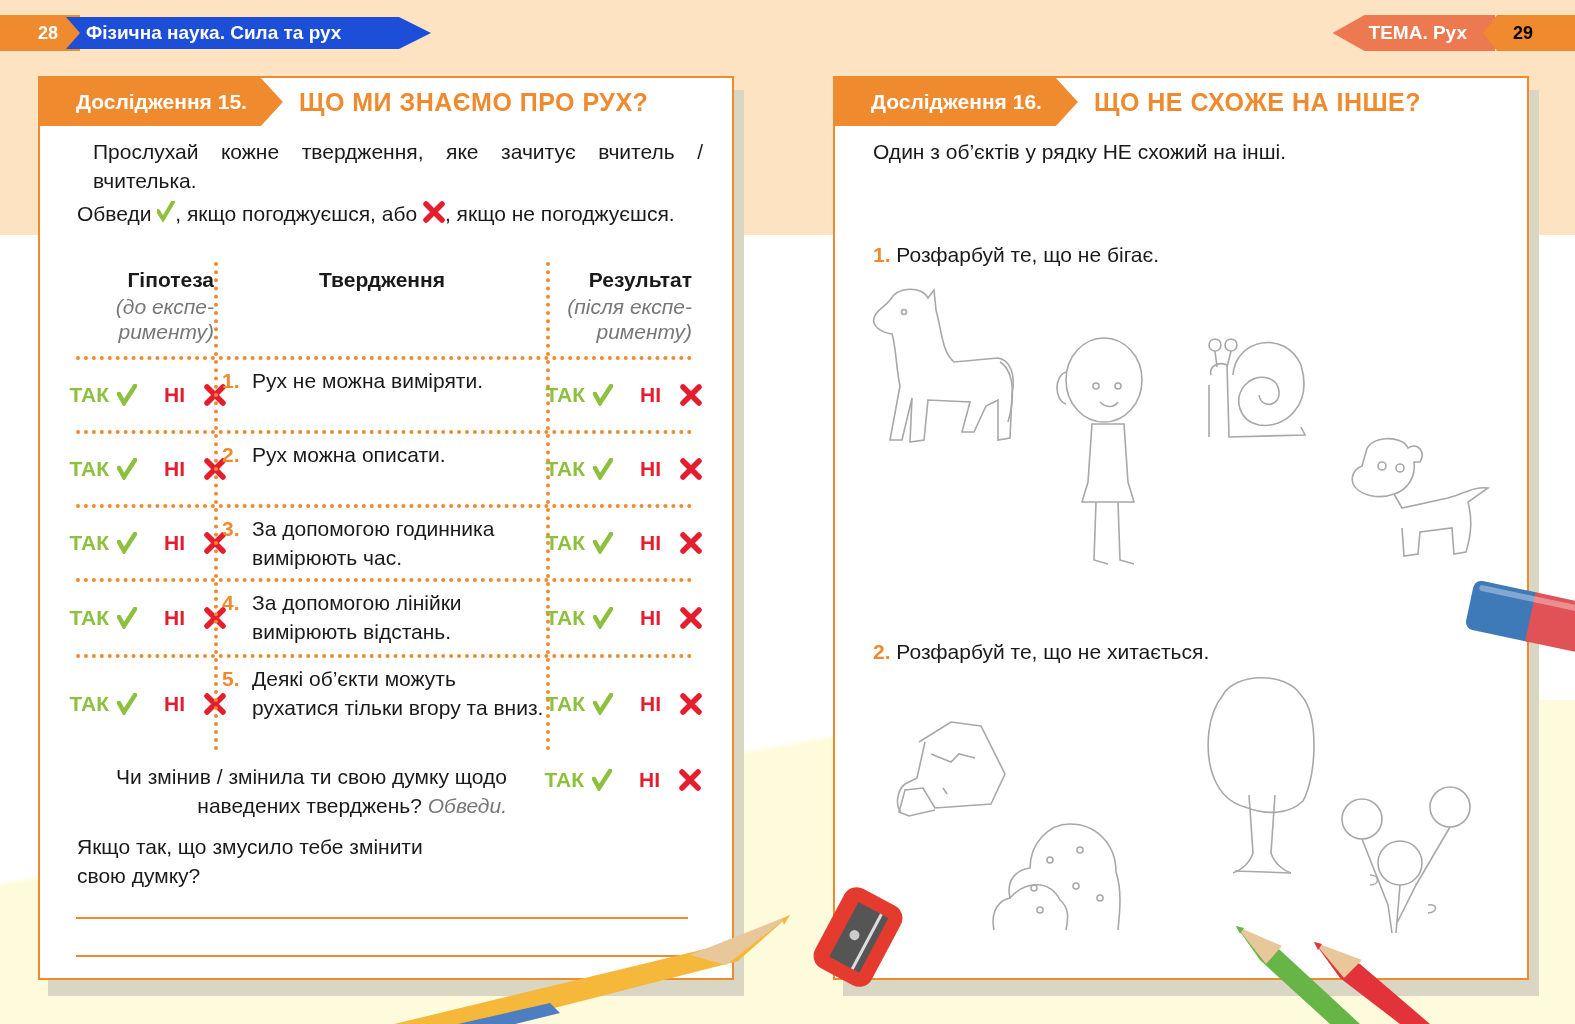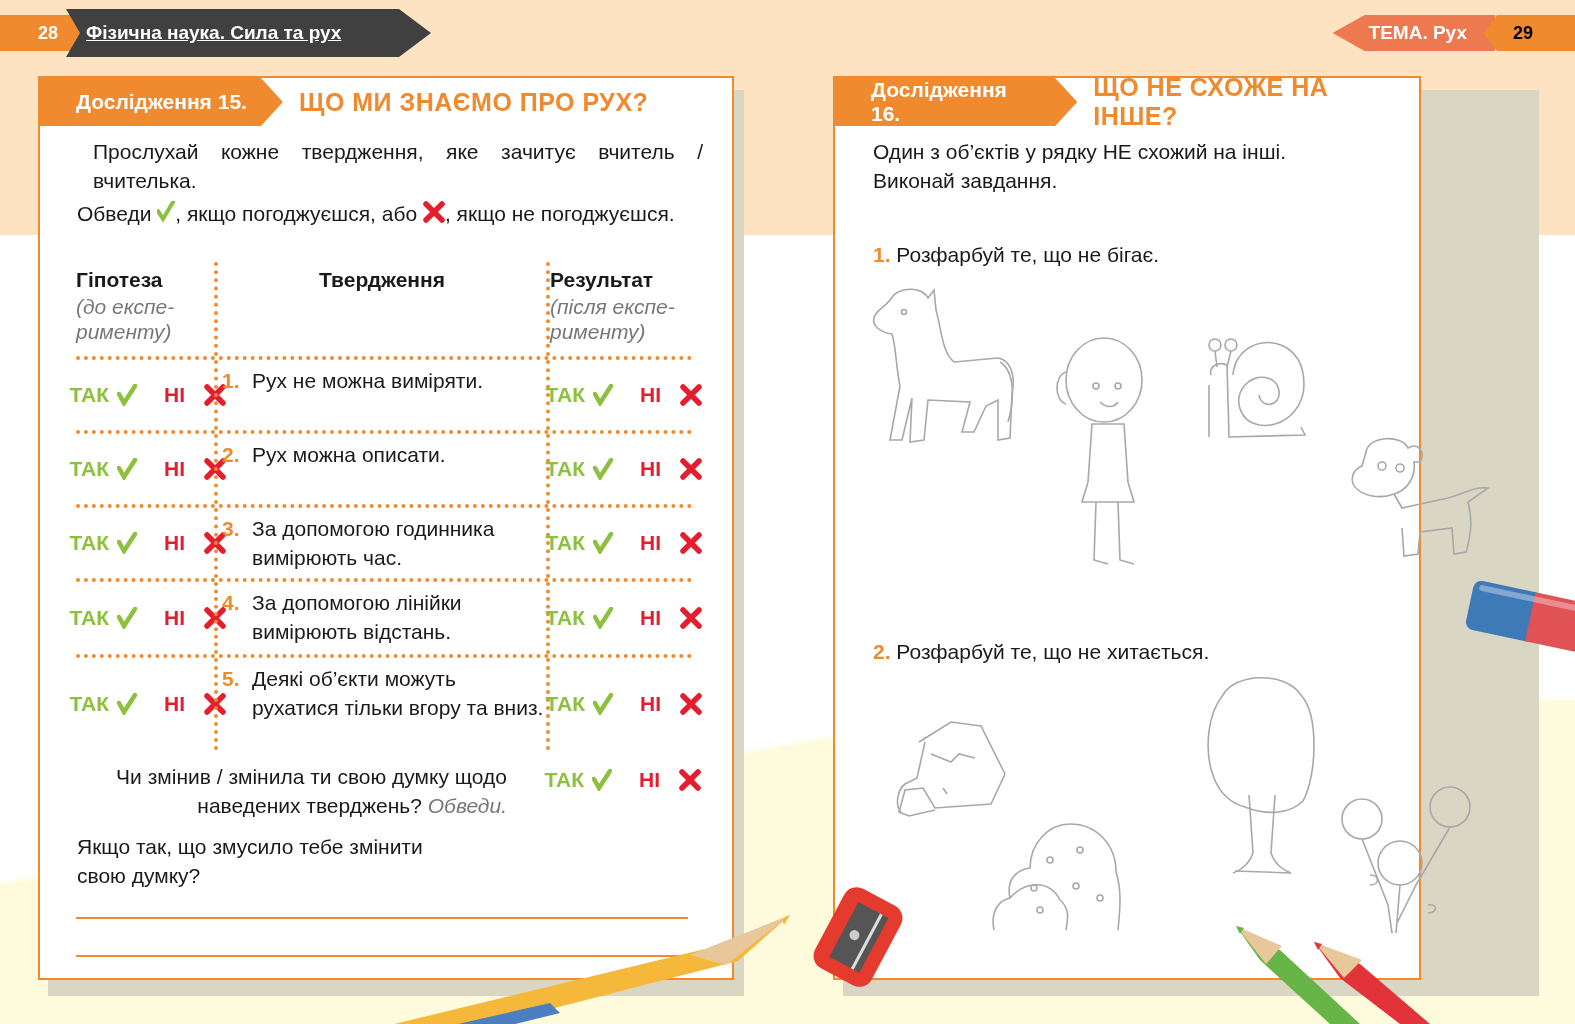--- a/index.html
+++ b/index.html
@@ -14,25 +14,24 @@
   .bg-mid { position: absolute; left: 0; top: 235px; width: 1575px; height: 789px; background: #ffffff; }
   .bg-bottom {
     position: absolute; left: 0; top: 700px; width: 1575px; height: 324px;
     background: linear-gradient(170deg, rgba(255,255,255,0) 30%, #fefbdd 31%);
   }
 
   
   .ribbon-left { position: absolute; left: 0; top: 15px; height: 36px; display: flex; align-items: center; }
   .ribbon-left .pg { background: #f08a2e; color: #fff; font-weight: bold; font-size: 18px; height: 36px; width: 80px; display: flex; align-items: center; padding-left: 38px; }
   .ribbon-left .title {
-    background: #404040; color: #fff; font-weight: bold; font-size: 19px; height: 48px;
+    background: #1d4ed8; color: #fff; font-weight: bold; font-size: 19px; height: 32px;
     display: flex; align-items: center; padding-left: 20px; padding-right: 40px; margin-left: -14px;
     clip-path: polygon(0 0, calc(100% - 32px) 0, 100% 50%, calc(100% - 32px) 100%, 0 100%, 14px 50%);
     min-width: 365px;
-    text-decoration: underline;
   }
   .ribbon-right { position: absolute; right: 0; top: 15px; height: 36px; display: flex; align-items: flex-end; }
   .ribbon-right .title {
     background: #ec7950; color: #fff; font-weight: bold; font-size: 19px; height: 36px;
     display: flex; align-items: center; padding-left: 36px; padding-right: 28px;
     clip-path: polygon(32px 0, 100% 0, 100% 100%, 32px 100%, 0 50%);
   }
   .ribbon-right .pg {
     background: #f08a2e; color: #000000; font-weight: bold; font-size: 18px; height: 36px; width: 92px;
     display: flex; align-items: center; padding-left: 30px; margin-left: -12px;
@@ -54,21 +53,21 @@
 
   .para { font-size: 21px; line-height: 29px; color: #1a1a1a; }
   .para .ital { font-style: italic; color: #777; }
 
   
   .tbl { position: absolute; left: 76px; top: 262px; width: 616px; }
   .th-row { display: flex; height: 94px; }
   .col-a { width: 138px; }
   .col-b { width: 332px; }
   .col-c { width: 146px; }
-  .th { text-align: left; font-size: 21px; font-weight: bold; padding-top: 6px; }
+  .th { text-align: right; font-size: 21px; font-weight: bold; padding-top: 6px; }
   .th .sub { display: block; font-weight: normal; font-style: italic; color: #777; font-size: 21px; line-height: 29px; }
   .th.col-b { text-align: center; }
   .vdot { border-left: 4px dotted #f08a2e; }
   .hdot { border-top: 4px dotted #f08a2e; }
   .tr { display: flex; }
   .tr > div { position: relative; }
   .yn { display: flex; flex-direction: row; align-items: center; justify-content: center; height: 100%; }
   .yn .line { display: flex; align-items: center; height: 31px; font-weight: bold; font-size: 21px; }
   .yn .yes { color: #8dc03e; width: 52px; text-align: right; }
   .yn .no { color: #e31e2e; width: 52px; text-align: right; padding-right: 12px; }
@@ -389,30 +388,29 @@
       </div>
   </div>
 </div>
 
 <div class="para" style="position:absolute; left:77px; top:832px; width:400px;">Якщо так, що змусило тебе змінити свою думку?</div>
 
 <div class="lined" style="top:917px;"></div>
 <div class="lined" style="top:955px;"></div>
 
 <div class="card-shadow" style="left:843px; top:90px; width:696px; height:906px;"></div>
-<div class="card" style="left:833px; top:76px; width:588px; height:904px;">
+<div class="card" style="left:833px; top:76px; width:696px; height:904px;">
   <div class="card-head">
     <div class="label">Дослідження 16.</div>
     <div class="q">ЩО НЕ СХОЖЕ НА ІНШЕ?</div>
   </div>
 </div>
 
 <div class="para" style="position:absolute; left:873px; top:137px; width:600px;">
   <div>Один з об’єктів у рядку НЕ схожий на інші.</div>
-  <div>Виконай завдання.</div>
 </div>
 
 <div class="para" style="position:absolute; left:873px; top:240px;">
   <span style="color:#f08a2e; font-weight:bold;">1.</span>
   <span>Розфарбуй те, що не бігає.</span>
 </div>
 
 <div class="drawing" style="position:absolute; left:870px; top:282px;">
   <svg width="150" height="165" viewBox="0 0 150 165">
     <path d="M20 18 C28 4 52 4 58 16 L64 8 L66 28 C72 50 72 70 84 80 L128 76 C140 78 146 92 142 112 L140 156 L128 158 L128 118 L116 124 L104 150 L92 150 L100 120 L58 118 L54 158 L40 160 L42 116 L32 158 L20 158 L30 104 C26 86 26 64 22 52 C10 50 2 44 4 36 C6 28 14 26 20 18 Z"></path>

